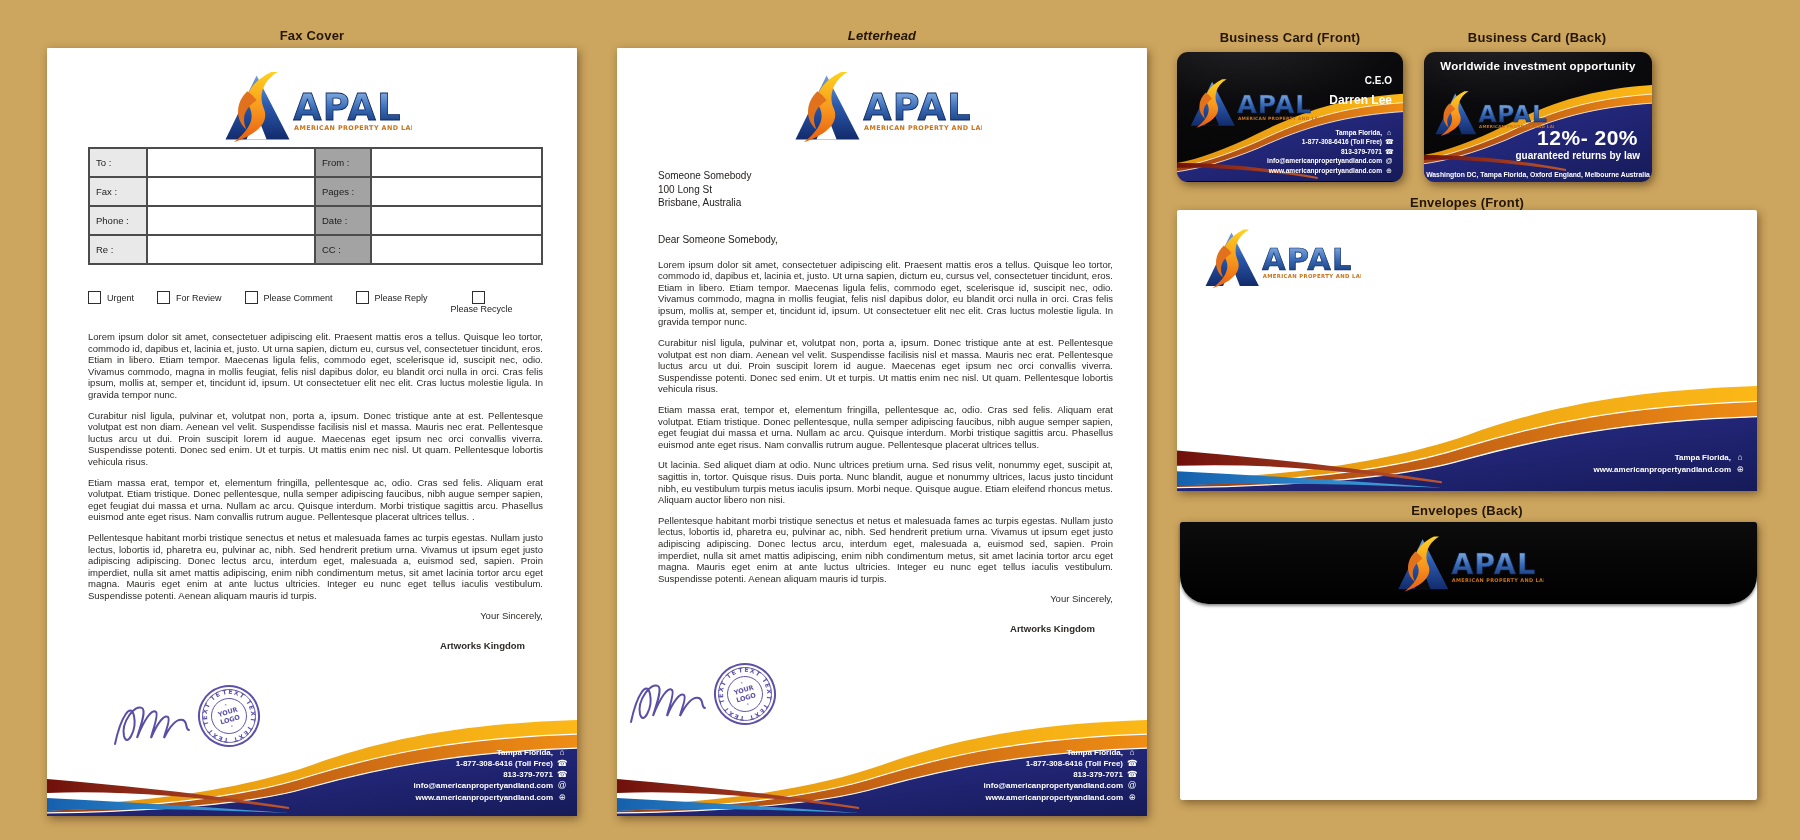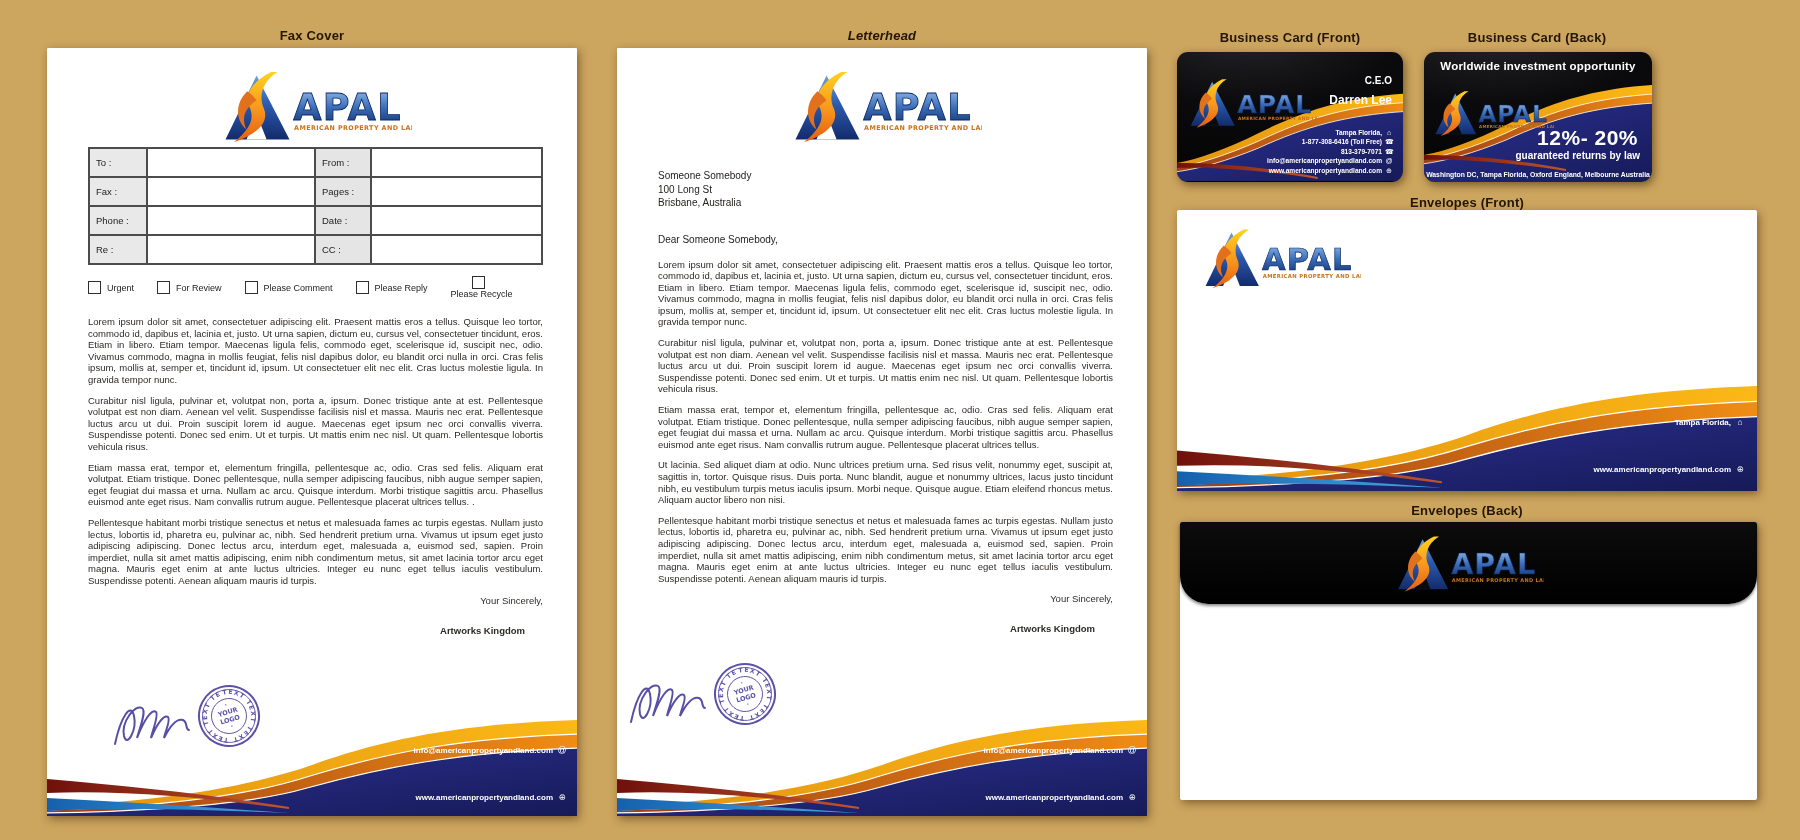--- a/index.html
+++ b/index.html
@@ -16,42 +16,42 @@
   .sheet{position:absolute;background:#fff;box-shadow:2px 3px 9px rgba(55,32,4,.5);}
   .page{width:530px;height:768px;top:48px;border-radius:1px;}
   .page-inner{position:absolute;left:0;top:0;right:0;bottom:0;padding:0 34px 0 41px;box-sizing:border-box;}
   .logo-block{width:192px;height:77px;margin:22px auto 0 auto;}
   .logo-block svg{width:100%;height:100%;}
   
   .fax-word{font-size:15px;color:#161616;text-align:right;margin:14px 2px 3px 0;font-weight:500;}
   table.faxgrid{border-collapse:collapse;width:100%;}
   table.faxgrid td{border:2px solid #4c4c4c;height:27px;font-size:9.5px;color:#1c1c1c;padding:0 0 0 6px;}
   td.flabel{background:#E9E9E9;width:50px;}
-  td.flabel2{background:#e5e5e5;width:48px;}
+  td.flabel2{background:#a3a3a3;width:48px;}
   td.fin1{width:160px;background:#fff;}
   td.fin2{background:#fff;}
-  .cb-row{display:flex;gap:0;margin-top:11px;font-size:9px;color:#1c1c1c;align-items:center;}
+  .cb-row{display:flex;gap:0;margin-top:26px;font-size:9px;color:#1c1c1c;align-items:flex-start;}
   .cb-item{display:flex;align-items:center;margin-right:23px;}
   .cb-box{width:11px;height:11px;border:1.6px solid #2e2e2e;margin-right:6px;background:#fff;flex:0 0 auto;}
   
   .bodytext{margin-top:17px;font-size:9.5px;line-height:11.6px;color:#2e2a27;text-align:justify;}
   .bodytext p{margin:0 0 9px 0;}
   .closing{margin:3px 0 2px 0 !important;text-align:right;}
   .signame{font-weight:bold;text-align:right;margin:18px !important;}
   .addr{margin-top:22px;font-size:10px;line-height:13.5px;color:#262220;}
   .salutation{margin-top:24px;font-size:10px;color:#262220;}
   
   .sigstamp{position:absolute;width:200px;height:105px;}
   .sigstamp .sig{position:absolute;left:0;top:16px;width:100px;height:80px;}
   .sigstamp .stampbox{position:absolute;left:68px;top:0;width:105px;height:100px;}
   
   .wavebox{position:absolute;left:0;right:0;bottom:0;height:106px;}
   .wavebox svg{display:block;width:100%;height:100%;}
   .contactblock{position:absolute;right:10px;bottom:13px;text-align:right;}
-  .c-line{font-size:8px;line-height:11.3px;color:#fff;font-weight:bold;white-space:nowrap;margin-top:35px;}
+  .c-line{font-size:8px;line-height:11.3px;color:#fff;font-weight:bold;white-space:nowrap;}
   .c-ic{display:inline-block;width:10px;text-align:center;margin-left:4px;font-weight:normal;font-size:8.5px;}
   
   .card{position:absolute;width:226px;height:130px;top:52px;border-radius:11px;overflow:hidden;
     background:radial-gradient(120% 90% at 30% -10%, #232327 0%, #0B0B0D 55%, #060607 100%);
     box-shadow:2px 3px 8px rgba(50,28,3,.55);}
   .card .minilogo{position:absolute;left:10px;top:26px;width:132px;height:53px;}
   .card .minilogo svg{width:100%;height:100%;}
   .card .wavefill{position:absolute;left:0;top:0;width:100%;height:100%;}
   .cf-name{position:absolute;right:11px;top:9px;text-align:right;color:#fff;font-weight:bold;font-size:12px;line-height:13px;margin-top:33px;}
   .cf-role{position:absolute;right:11px;top:23px;text-align:center;color:#fff;font-weight:bold;font-size:10px;}

